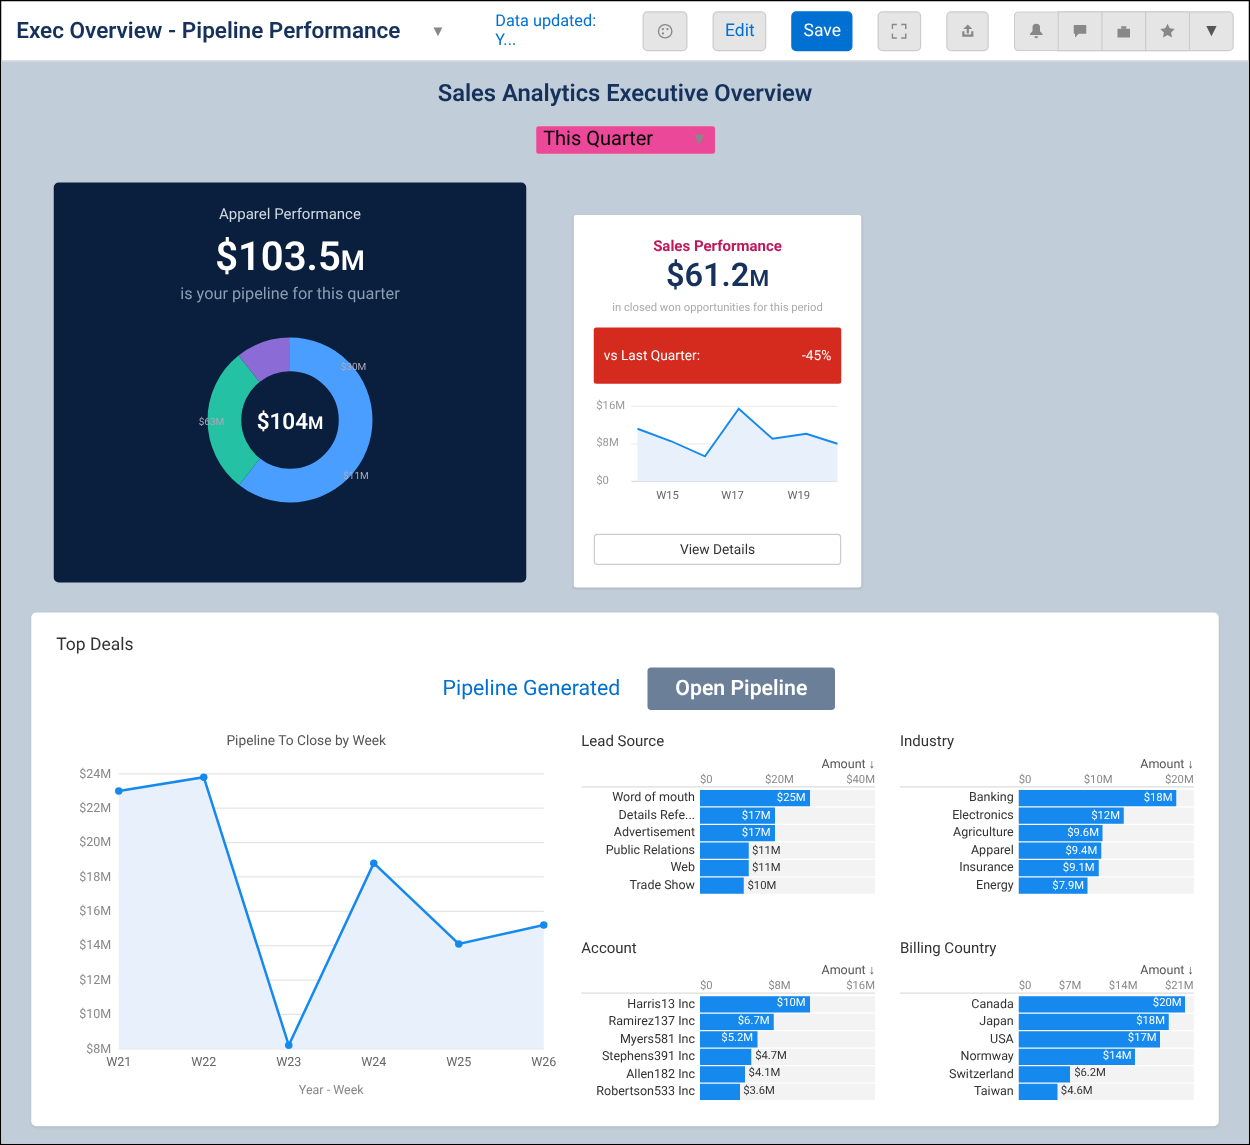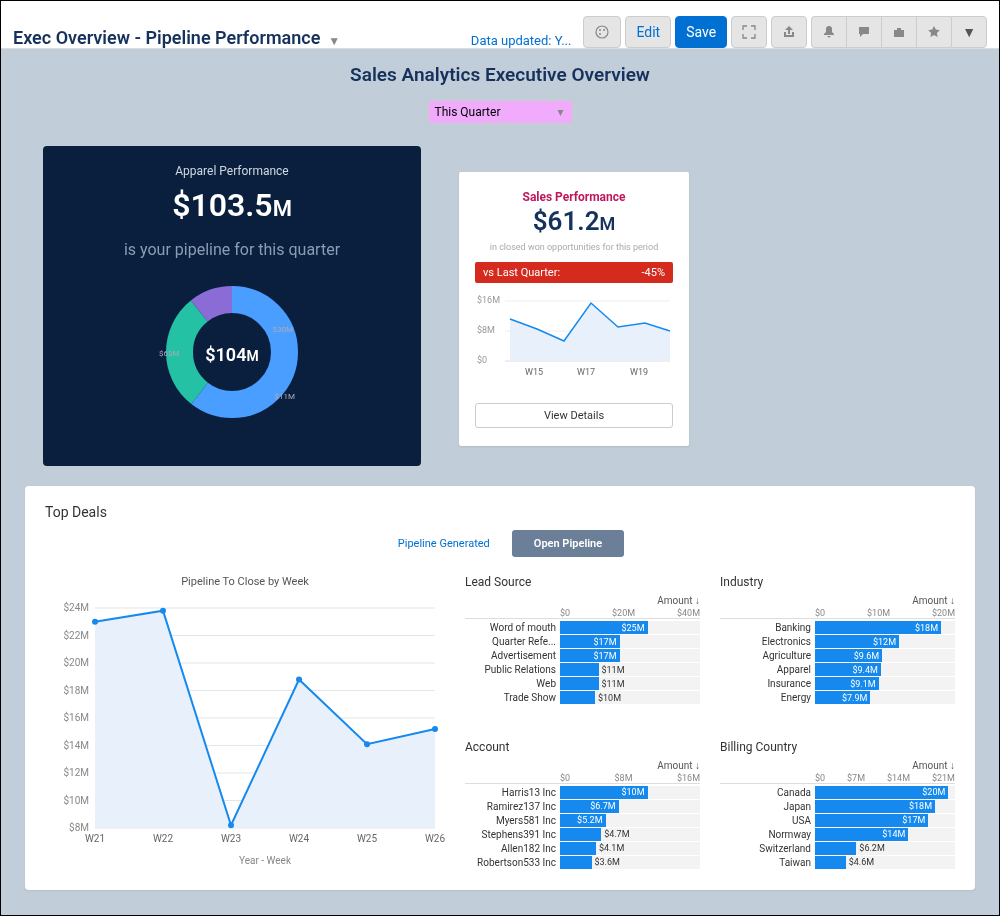--- a/index.html
+++ b/index.html
@@ -1,56 +1,56 @@
 <!DOCTYPE html>
 <html><head>
 <meta charset="utf-8">
 <style>
 *{box-sizing:border-box;margin:0;padding:0;font-family:-apple-system,BlinkMacSystemFont,"Segoe UI",Roboto,sans-serif}
 body{background:#fff;width:1000px;height:916px;border:1px solid #000;position:relative;overflow:hidden}
-.topbar{height:48px;display:flex;align-items:flex-end;padding:0 12px;border-bottom:1px solid #ddd;gap:4px}
+.topbar{height:48px;display:flex;align-items:center;padding:0 12px;border-bottom:1px solid #ddd;gap:20px}
 .title{font-size:18px;font-weight:600;color:#16325c;flex:0 0 auto}
 .caret{color:#888;font-size:12px;margin-left:4px}
 .topbar-spacer{flex:1}
 .data-updated{color:#0070d2;font-size:13px;margin-right:8px}
 .top-btn{height:32px;min-width:32px;border:1px solid #ccc;border-radius:4px;background:#e5e5e5;display:flex;align-items:center;justify-content:center;font-size:14px;color:#555;cursor:pointer;padding:0 10px}
 .top-btn.edit{color:#0070d2}
 .top-btn.save{background:#0070d2;color:#fff;border-color:#0070d2}
 .btn-group{display:flex}
 .btn-group .top-btn{border-radius:0;border-right:none}
 .btn-group .top-btn:first-child{border-radius:4px 0 0 4px}
 .btn-group .top-btn:last-child{border-radius:0 4px 4px 0;border-right:1px solid #ccc}
 .content{background:#c1ced9;min-height:868px;padding:14px 0}
 .page-title{text-align:center;font-size:19px;font-weight:600;color:#16325c;margin-bottom:14px}
-.period-select{display:block;margin:0 auto 22px;width:145px;height:24px;border:1px solid #ccc;border-radius:3px;font-size:12px;padding:0 6px;background:#f0abfc;cursor:pointer;position:relative;display:flex;align-items:center}
+.period-select{display:block;margin:0 auto 22px;width:145px;height:24px;border:1px solid #ccc;border-radius:3px;font-size:16px;padding:0 6px;background:#ec4899;cursor:pointer;position:relative;display:flex;align-items:flex-start}
 .period-select::after{content:"▾";position:absolute;right:8px;color:#888}
 .cards-row{display:flex;gap:38px;padding:0 42px;align-items:flex-start}
 .pipeline-card{width:378px;height:320px;background:#0a1f3d;border-radius:4px;color:#fff;text-align:center;padding:18px}
 .pipeline-card h3{font-size:12px;font-weight:400;margin-bottom:8px;color:#d0d8e0}
 .big-num{font-size:32px;font-weight:600}
 .big-num .unit{font-size:22px}
-.subtext{font-size:16px;color:#8a9db3;margin-top:16px}
+.subtext{font-size:13px;color:#8a9db3;margin-top:4px}
 .donut-wrap{margin-top:18px;position:relative;display:inline-block}
 .donut-center{position:absolute;top:50%;left:50%;transform:translate(-50%,-50%);font-size:18px;font-weight:600}
 .donut-center .unit{font-size:14px}
 .donut-label{position:absolute;font-size:8px;color:#aab}
 .legend{margin-top:10px;font-size:10px;display:flex;justify-content:center;gap:10px;color:#cfd8e0}
 .legend span::before{content:"●";margin-right:3px}
 .sales-card{width:230px;background:#fff;border-radius:2px;padding:18px 16px;text-align:center;margin-top:26px;box-shadow:0 1px 2px rgba(0,0,0,0.1)}
 .sales-card h3{font-size:12px;font-weight:700;color:#be185d;margin-bottom:2px}
 .sales-num{font-size:26px;font-weight:600;color:#16325c}
 .sales-num .unit{font-size:18px}
 .sales-sub{font-size:9px;color:#aaa;margin-top:6px}
-.vs-bar{background:#d52b1e;color:#fff;font-size:11px;padding:4px 8px;margin-top:10px;display:flex;justify-content:space-between;border-radius:2px}
+.vs-bar{background:#d52b1e;color:#fff;font-size:11px;padding:16px 8px;margin-top:10px;display:flex;justify-content:space-between;border-radius:2px}
 .spark{margin-top:8px}
 .view-details{margin-top:20px;width:100%;border:1px solid #ccc;background:#fff;padding:5px;font-size:11px;border-radius:3px;cursor:pointer;color:#333}
 .topdeals-card{background:#fff;margin:20px 24px;border-radius:4px;padding:18px 20px;box-shadow:0 1px 2px rgba(0,0,0,0.08)}
 .td-title{font-size:14px;font-weight:400;color:#333;margin-bottom:10px}
 .tab-row{display:flex;justify-content:center;gap:0;margin-bottom:18px}
-.tab{padding:7px 22px;font-size:11px;border-radius:3px}
+.tab{padding:7px 22px;font-size:17px;border-radius:3px}
 .tab.inactive{color:#0070d2;background:transparent}
 .tab.active{background:#6b7f99;color:#fff;font-weight:600}
 .td-grid{display:flex;gap:20px}
 .linecol{width:400px}
 .line-title{text-align:center;font-size:11px;color:#555;margin-bottom:10px}
 .barscol{flex:1;display:grid;grid-template-columns:1fr 1fr;gap:32px 20px}
 .minibar h4{font-size:12px;color:#333;margin-bottom:6px;font-weight:400}
 .minibar .amthdr{text-align:right;font-size:10px;color:#555;margin-bottom:2px}
 .axis-ticks{display:flex;justify-content:space-between;font-size:9px;color:#888;padding-left:95px;margin-bottom:2px;border-bottom:1px solid #ddd}
 .bar-row{display:flex;align-items:center;font-size:10px;margin-bottom:1px}
@@ -127,21 +127,21 @@
       <h3>Apparel Performance</h3>
       <div class="big-num"><span>$103.5</span><span class="unit">M</span></div>
       <div class="subtext">is your pipeline for this quarter</div>
       <div class="donut-wrap">
         <svg width="150" height="150" viewBox="0 0 100 100">
           <circle cx="50" cy="50" r="35" fill="none" stroke="#4a9eff" stroke-width="18" stroke-dasharray="133 220" stroke-dashoffset="0" transform="rotate(-90 50 50)"></circle>
           <circle cx="50" cy="50" r="35" fill="none" stroke="#24c1a5" stroke-width="18" stroke-dasharray="63 220" stroke-dashoffset="-133" transform="rotate(-90 50 50)"></circle>
           <circle cx="50" cy="50" r="35" fill="none" stroke="#8b6cd6" stroke-width="18" stroke-dasharray="24 220" stroke-dashoffset="-196" transform="rotate(-90 50 50)"></circle>
         </svg>
         <div class="donut-center"><span>$104</span><span class="unit">M</span></div>
-        <div class="donut-label" style="top:48px;right:14px">$30M</div>
+        <div class="donut-label" style="top:28px;right:14px">$30M</div>
         <div class="donut-label" style="bottom:30px;right:12px">$11M</div>
         <div class="donut-label" style="top:72px;left:2px">$63M</div>
       </div>
     </div>
 
     <div class="sales-card">
       <h3>Sales Performance</h3>
       <div class="sales-num"><span>$61.2</span><span class="unit">M</span></div>
       <div class="sales-sub">in closed won opportunities for this period</div>
       <div class="vs-bar">
@@ -225,21 +225,21 @@
             </div>
             <div class="bar-row">
         <div class="bar-label">Word of mouth</div>
         <div class="bar-track">
                 <div class="bar-fill" style="width:62.5%">
                   <span>$25M</span>
                 </div>
               </div>
       </div>
             <div class="bar-row">
-        <div class="bar-label">Quarter Refe...</div>
+        <div class="bar-label">Details Refe...</div>
         <div class="bar-track">
                 <div class="bar-fill" style="width:42.5%">
                   <span>$17M</span>
                 </div>
               </div>
       </div>
             <div class="bar-row">
         <div class="bar-label">Advertisement</div>
         <div class="bar-track">
                 <div class="bar-fill" style="width:42.5%">

